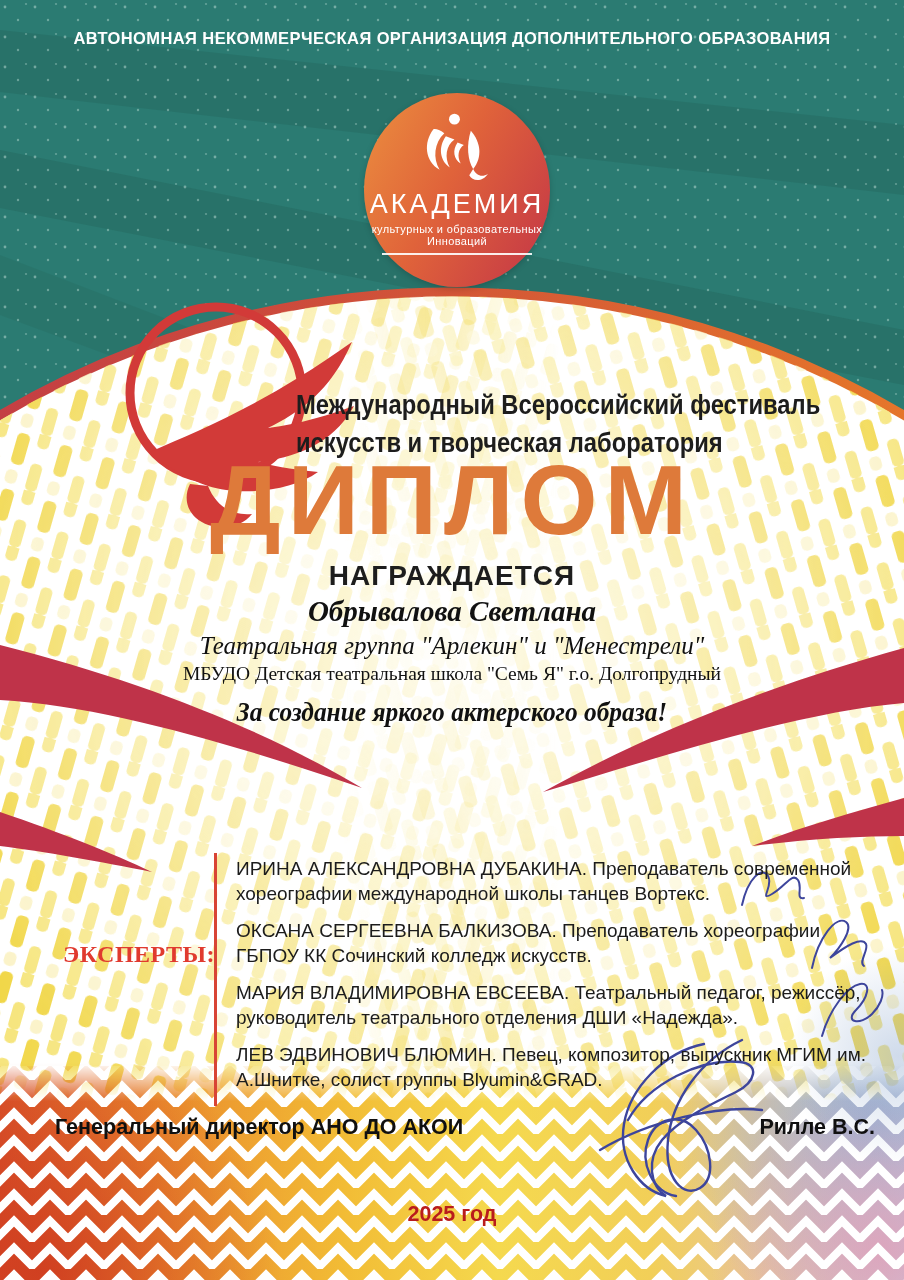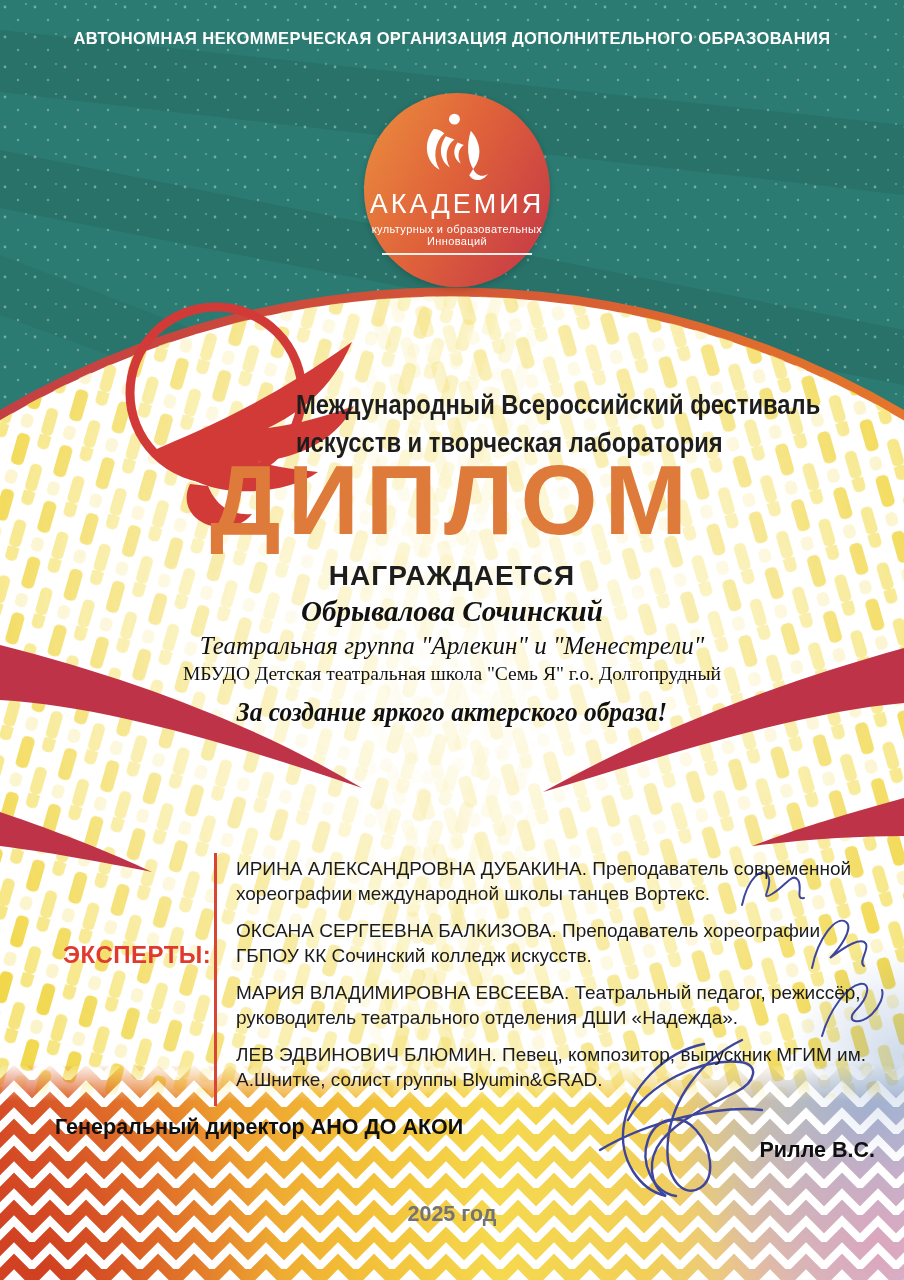--- a/index.html
+++ b/index.html
@@ -27,28 +27,28 @@
        font-size:99px;letter-spacing:7px;line-height:1.05;}
   .award{left:0;top:560px;width:904px;text-align:center;font-weight:700;font-size:28px;
          letter-spacing:1px;color:#1d1d1d;}
 
   .serif{font-family:"Liberation Serif",serif;color:#111;width:904px;text-align:center;left:0;}
   .recipient{top:595px;font-style:italic;font-weight:700;font-size:29px;}
   .group{top:632px;font-style:italic;font-size:25px;}
   .school{top:663px;font-size:19.5px;}
   .reason{top:697px;font-style:italic;font-weight:700;font-size:27px;transform:scaleX(.94);}
 
-  .exp-label{left:63px;top:941px;font-size:24px;font-weight:700;color:#e03a2f;letter-spacing:.5px;}
+  .exp-label{left:63px;top:941px;font-size:24px;font-weight:700;color:#e03a2f;letter-spacing:.5px;font-family:Liberation Serif, serif;}
   .exp-divider{left:214px;top:853px;width:3px;height:253px;background:#d84435;}
   .exp-list{left:236px;top:857px;width:648px;display:flex;flex-direction:column;gap:13px;}
   .exp-list p{margin:0;font-size:19px;line-height:24.5px;color:#1c1c1c;}
 
   .foot-label{left:55px;top:1115px;font-size:21.5px;font-weight:700;color:#101010;}
-  .foot-name{right:29px;top:1138px;font-size:21.5px;font-weight:700;color:#101010;}
-  .year{left:0;top:1202px;width:904px;text-align:center;font-size:21.5px;font-weight:700;color:#737373;}
+  .foot-name{right:29px;top:1115px;font-size:21.5px;font-weight:700;color:#101010;}
+  .year{left:0;top:1202px;width:904px;text-align:center;font-size:21.5px;font-weight:700;color:#b91c1c;}
 </style>
 </head>
 <body>
 
 <div class="cert">
 
   <svg class="art" viewBox="0 0 904 1280" aria-hidden="true">
     <defs>
       <pattern id="dots" width="30" height="30" patternUnits="userSpaceOnUse">
         <circle cx="5" cy="7" r="1.4" fill="#cfeae2" opacity=".45"></circle>
@@ -202,21 +202,21 @@
     <div class="badge-title">АКАДЕМИЯ</div>
     <div class="badge-sub">культурных и образовательных Инноваций</div>
     <div class="badge-line"></div>
   </div>
 
   <div class="abs fest-sub fs1">Международный Всероссийский фестиваль</div>
   <div class="abs fest-sub fs2">искусств и творческая лаборатория</div>
 
   <div class="abs dip">ДИПЛОМ</div>
   <div class="abs award">НАГРАЖДАЕТСЯ</div>
-  <div class="abs serif recipient">Обрывалова Сочинский</div>
+  <div class="abs serif recipient">Обрывалова Светлана</div>
   <div class="abs serif group">Театральная группа "Арлекин" и "Менестрели"</div>
   <div class="abs serif school">МБУДО Детская театральная школа "Семь Я" г.о. Долгопрудный</div>
   <div class="abs serif reason">За создание яркого актерского образа!</div>
 
   <div class="abs exp-label">ЭКСПЕРТЫ:</div>
   <div class="abs exp-divider"></div>
   <div class="abs exp-list">
     <p>ИРИНА АЛЕКСАНДРОВНА ДУБАКИНА. Преподаватель современной хореографии международной школы танцев Вортекс.</p>
     <p>ОКСАНА СЕРГЕЕВНА БАЛКИЗОВА. Преподаватель хореографии ГБПОУ КК Сочинский колледж искусств.</p>
     <p>МАРИЯ ВЛАДИМИРОВНА ЕВСЕЕВА. Театральный педагог, режиссёр, руководитель театрального отделения ДШИ «Надежда».</p>

